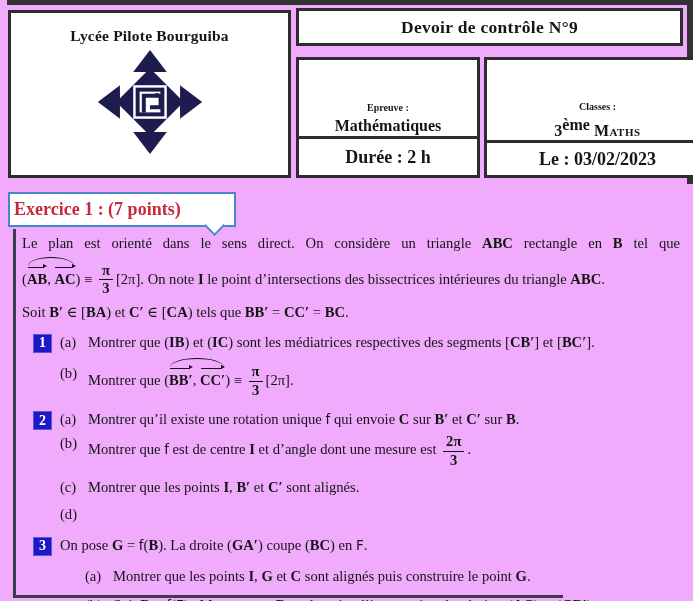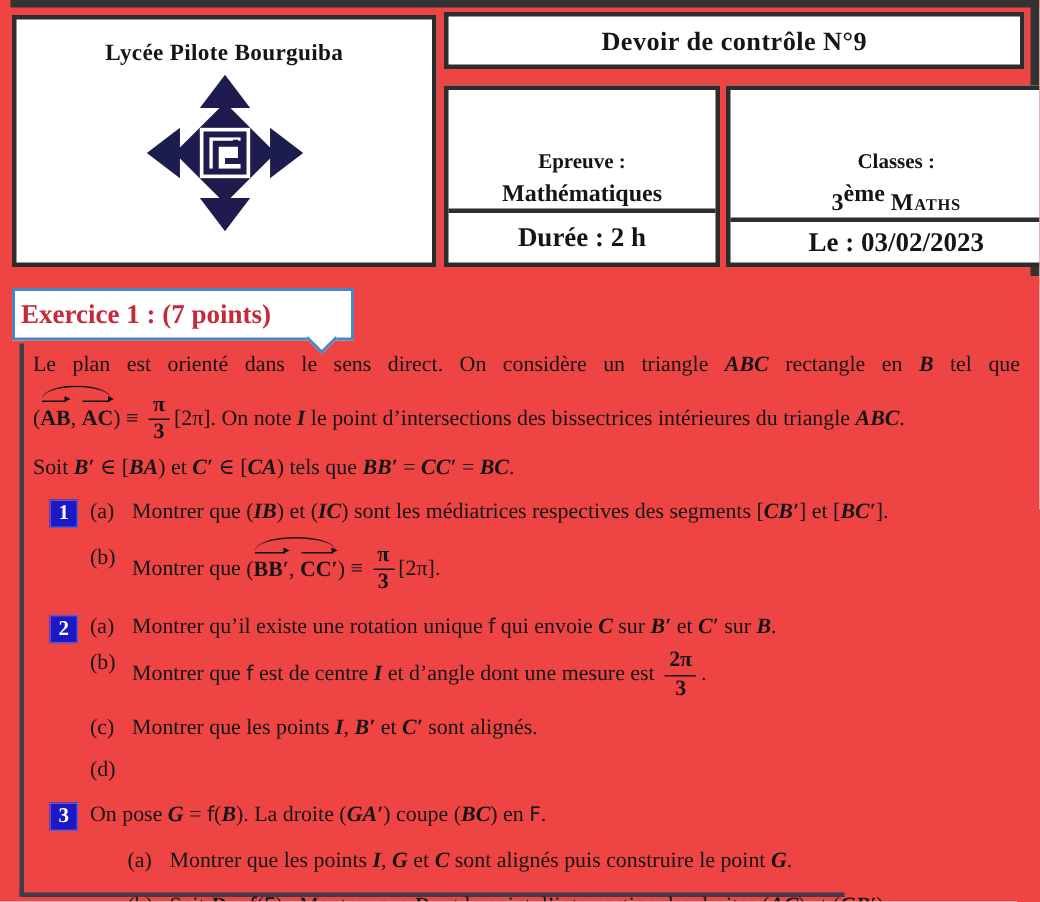--- a/index.html
+++ b/index.html
@@ -1,33 +1,33 @@
 <!DOCTYPE html>
 <html><head>
 <meta charset="utf-8">
 <style>
   html,body{margin:0;padding:0;background:#fff;}
   .page{
-    position:relative;width:693px;height:601px;background:#ef4444;overflow:hidden;
+    position:relative;width:693px;height:601px;background:#f0abfc;overflow:hidden;
     font-family:"Liberation Serif","DejaVu Serif",serif;color:#151515;
   }
   
   .top-rule{position:absolute;left:7px;top:0;width:686px;height:5px;background:#333;}
   .right-rule{position:absolute;right:0;top:0;width:6px;height:184px;background:#333;}
   
   .school-box{position:absolute;left:8px;top:10px;width:283px;height:168px;border:3px solid #2d2d2d;box-sizing:border-box;background:#fff;text-align:center;}
   .school-name{margin-top:14px;font-size:15.5px;font-weight:600;letter-spacing:.2px;}
   .logo-wrap{margin-top:4px;display:flex;justify-content:center;}
   .title-box{position:absolute;left:296px;top:8px;width:387px;height:38px;border:3px solid #2d2d2d;box-sizing:border-box;display:flex;align-items:center;justify-content:center;background:#fff;}
   .title-box span{font-size:17.5px;font-weight:600;letter-spacing:.3px;}
   .info-col{position:absolute;top:57px;border:3px solid #2d2d2d;box-sizing:border-box;background:#fff;display:flex;flex-direction:column;}
   .info-col.left{left:296px;width:184px;height:121px;}
   .info-col.right{left:484px;width:227px;height:121px;}
   .cell-main{flex:1;display:flex;flex-direction:column;align-items:center;justify-content:center;gap:4px;border-bottom:3px solid #2d2d2d;}
-  .cell-main .lbl{font-size:14px;font-weight:600;margin-top:41px;}
+  .cell-main .lbl{font-size:10px;font-weight:600;margin-top:41px;}
   .cell-main .val{font-size:16px;font-weight:700;}
   .cell-bottom{height:36px;display:flex;align-items:center;justify-content:center;font-size:18px;font-weight:600;}
   sup.deg{font-size:16px;font-weight:700;margin-top:39px;}
   .sc{font-variant:small-caps;letter-spacing:.5px;}
   
   .ex-box{position:absolute;left:8px;top:192px;width:228px;height:35px;border:2px solid #4a86c6;box-sizing:border-box;background:#fff;display:flex;align-items:center;}
   .ex-title{margin-left:4px;font-size:18px;font-weight:700;color:#c5293a;}
   .tail{position:absolute;right:12px;bottom:-8px;width:13px;height:13px;background:#fff;border-right:2px solid #4a86c6;border-bottom:2px solid #4a86c6;transform:rotate(45deg);}
   .left-rule{position:absolute;left:13px;top:229px;width:2.5px;height:368px;background:#3c3c4a;}
   .bottom-rule{position:absolute;left:13px;top:595px;width:550px;height:2.5px;background:#3c3c4a;}
@@ -46,21 +46,21 @@
   .r1a{margin-top:11px;}
   .r1b{margin-top:2px;padding-top:9px;}
   .r2a{margin-top:12px;}
   .r2b{margin-top:4px;}
   .r2c{margin-top:9px;}
   .r2d{margin-top:9px;}
   .r3{margin-top:12px;}
   .r3a{margin-top:11px;}
   .r3b{margin-top:11px;}
   
-  b.m{font-weight:700;font-style:italic;}
+  b.m{font-weight:700;}
   .sf{font-family:"DejaVu Sans","Liberation Sans",sans-serif;font-size:13.5px;}
   .vec{font-weight:700;position:relative;display:inline-block;padding-top:1px;}
   .vec::before{content:"";position:absolute;left:1px;right:3px;top:-2px;border-top:1.4px solid #111;}
   .vec::after{content:"";position:absolute;right:-2px;top:-5px;border:2.6px solid transparent;border-left:4.5px solid #111;}
   .arc{position:relative;display:inline-block;padding-top:6px;}
   .arc::before{content:"";position:absolute;left:6px;right:6px;top:-6px;height:9px;border-top:1.6px solid #111;border-radius:55% 55% 0 0/100% 100% 0 0;}
   .frac{display:inline-block;vertical-align:middle;text-align:center;margin:0 3px;font-weight:700;}
   .frac .num{display:block;padding:0 3px 1px;border-bottom:1.4px solid #111;line-height:1.05;}
   .frac .den{display:block;line-height:1.15;}
 </style>

